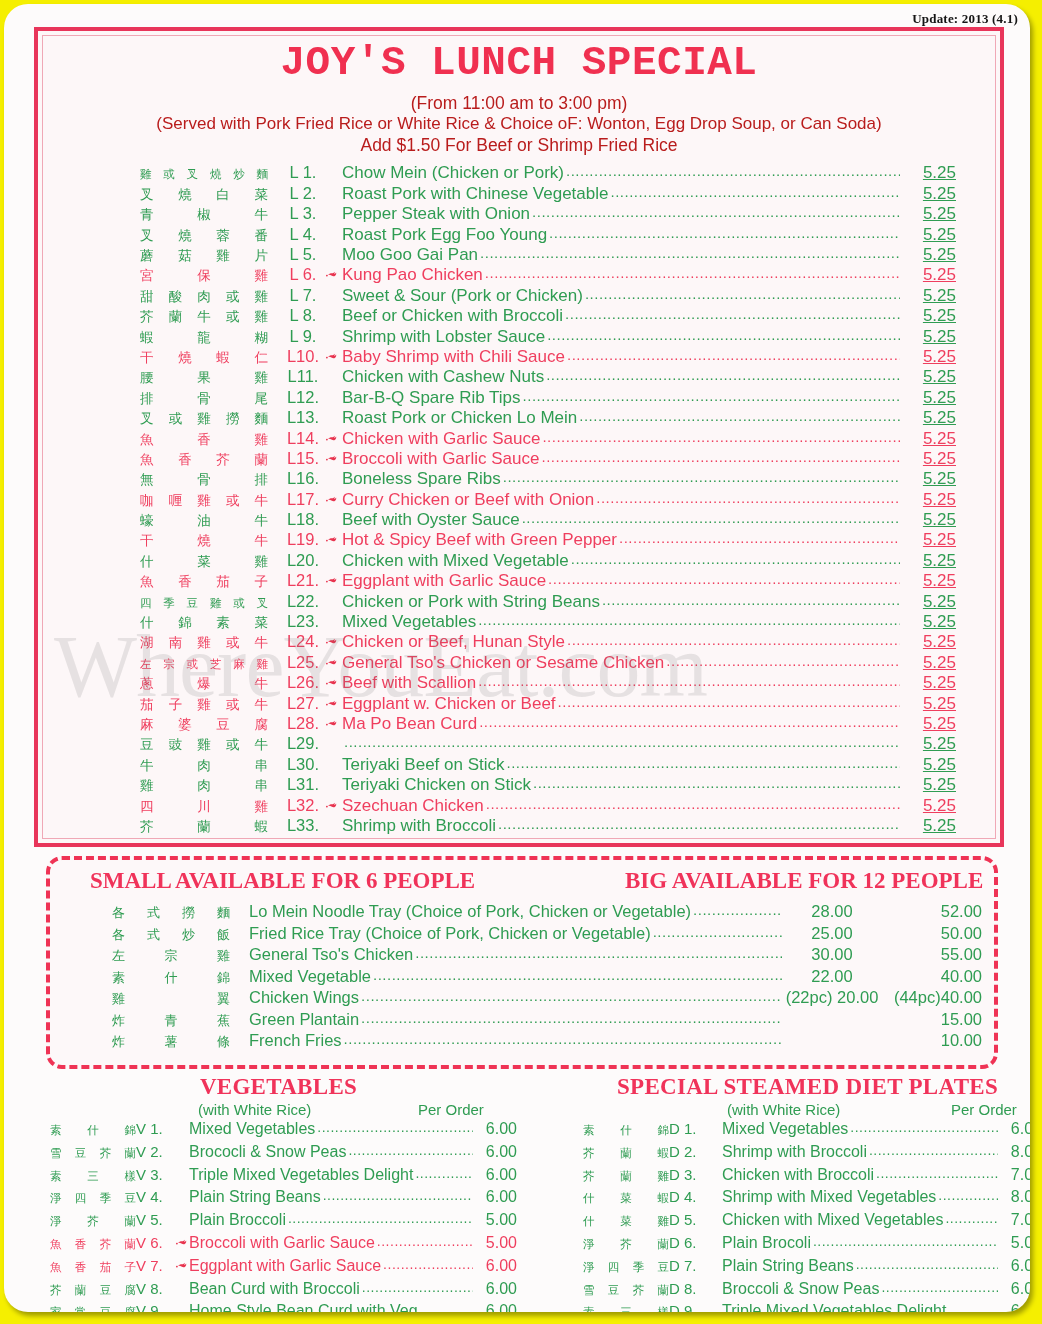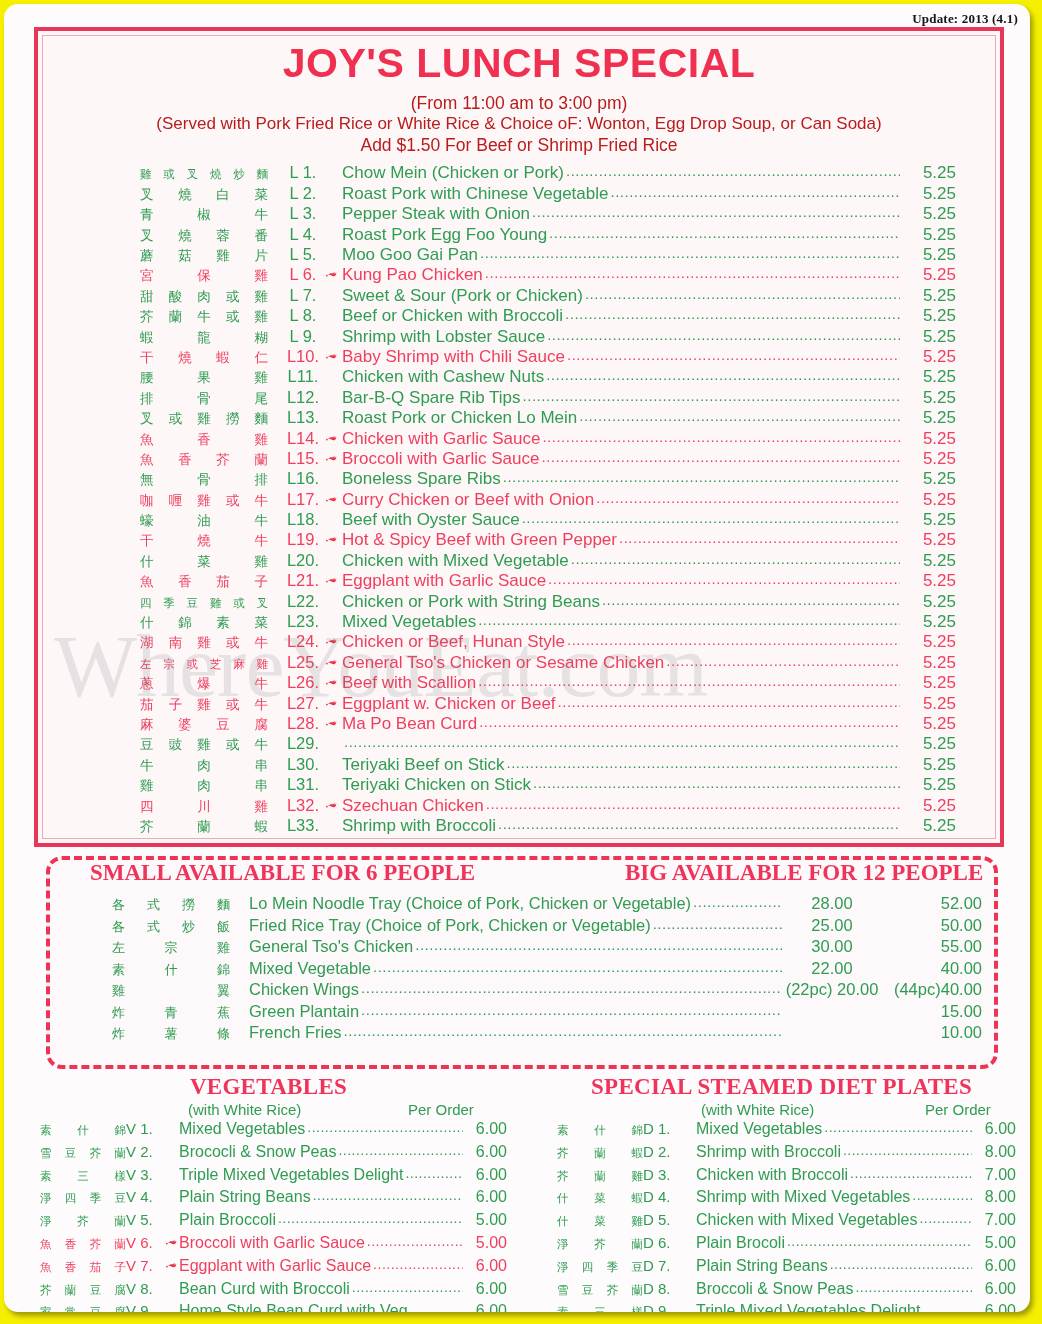--- a/index.html
+++ b/index.html
@@ -4,40 +4,40 @@
 <style>
   html,body{margin:0;padding:0;}
   body{
     width:1042px;height:1324px;
     background:#f5ef00;
     font-family:"Liberation Sans",sans-serif;
     overflow:hidden;
   }
   .page{
     position:absolute;left:4px;top:4px;width:1026px;height:1308px;
-    background:#fdfbfb;border-radius:14px;
+    background:#fdfbfb;border-radius:24px;
     box-shadow:3px 4px 5px rgba(0,0,0,.35);
     overflow:hidden;
   }
   .update{
     position:absolute;right:12px;top:7px;
     font-family:"Liberation Serif",serif;font-weight:bold;
     font-size:13px;color:#151515;letter-spacing:.2px;z-index:40;
   }
   
   .frame{
     position:absolute;left:30px;top:23px;width:962px;height:812px;
     border:4px solid #e8355a;background:#fdf7f8;
   }
   .frame:after{
     content:"";position:absolute;left:4px;top:4px;right:4px;bottom:4px;
     border:1px solid #f0a8b6;pointer-events:none;
   }
   .title{
-    text-align:center;color:#f03050;font-family:Liberation Sans, sans-serif;
+    text-align:center;color:#f03050;font-family:Liberation Mono, monospace;
     font-weight:bold;font-size:41px;letter-spacing:.5px;margin-top:12px;
     line-height:1;
   }
   .sub{
     text-align:center;color:#b91c1c;font-size:17.5px;line-height:1.22;
     margin-top:9px;font-weight:500;
   }
   .sub .l1{font-size:17px;}
   
   .rows{margin-top:7px;}
@@ -49,49 +49,49 @@
     font-family:"DejaVu Sans","Liberation Sans",sans-serif;
   }
   .cn.tight{font-size:11.5px;}
   .cn span{flex:0 0 auto;}
   .code{width:46px;min-width:46px;text-align:center;margin-left:12px;font-size:16.5px;}
   .chili{width:16px;min-width:16px;position:relative;top:-1px;}
   .chili svg{display:block;}
   .nm{white-space:nowrap;font-size:17px;}
   .dots{flex:1 1 auto;overflow:hidden;white-space:nowrap;
         margin:0 2px;font-size:15px;letter-spacing:.5px;position:relative;top:-2px;}
-  .pr{width:54px;min-width:54px;text-align:right;margin-right:44px;font-size:17px;}
+  .pr{width:54px;min-width:54px;text-align:right;margin-right:44px;font-size:17px;text-decoration:underline;}
   .g{color:#2f9c52;}
   .r{color:#ef3e5e;}
   
   .wm{
     position:absolute;left:50px;top:612px;width:930px;
     font-family:"Liberation Serif",serif;font-size:88px;
     color:rgba(120,120,120,.17);white-space:nowrap;
     pointer-events:none;z-index:30;letter-spacing:-1px;
   }
   
   .tray{
     position:absolute;left:42px;top:852px;width:944px;height:205px;
     border:4px dashed #ef3355;border-radius:16px;background:#fdf8f9;
   }
-  .tray-head{position:relative;height:34px;margin-top:0;}
+  .tray-head{position:relative;height:34px;margin-top:8px;}
   .tray-head div{
     position:absolute;font-family:"Liberation Serif",serif;font-weight:bold;
     font-size:23px;color:#f0335a;
   }
   .th-small{left:40px;top:0;}
   .th-big{left:575px;top:0;}
   .trow{display:flex;align-items:baseline;height:21.5px;font-size:16.5px;}
   .trow .cn{width:118px;min-width:118px;margin-left:62px;font-size:13px;}
   .trow .tnm{white-space:nowrap;margin-left:19px;font-size:16.5px;}
   .trow .p1{width:96px;min-width:96px;text-align:center;font-size:16.5px;}
   .trow .p2{width:102px;min-width:102px;text-align:right;margin-right:12px;font-size:16.5px;}
   
-  .cols{position:absolute;left:8px;top:1070px;width:823px;display:flex;}
+  .cols{position:absolute;left:18px;top:1070px;width:823px;display:flex;gap:16px;}
   .col{width:513px;position:relative;}
   .col-title{
     text-align:center;font-family:"Liberation Serif",serif;font-weight:bold;
     font-size:23px;color:#f0335a;letter-spacing:.3px;
   }
   .col-sub{position:relative;height:19px;margin-top:1px;font-size:15px;}
   .col-sub .wr{position:absolute;left:176px;color:#2f9c52;}
   .col-sub .po{position:absolute;color:#2f9c52;}
   .col.left .col-sub .po{left:396px;}
   .col.right .col-sub .po{left:400px;}

